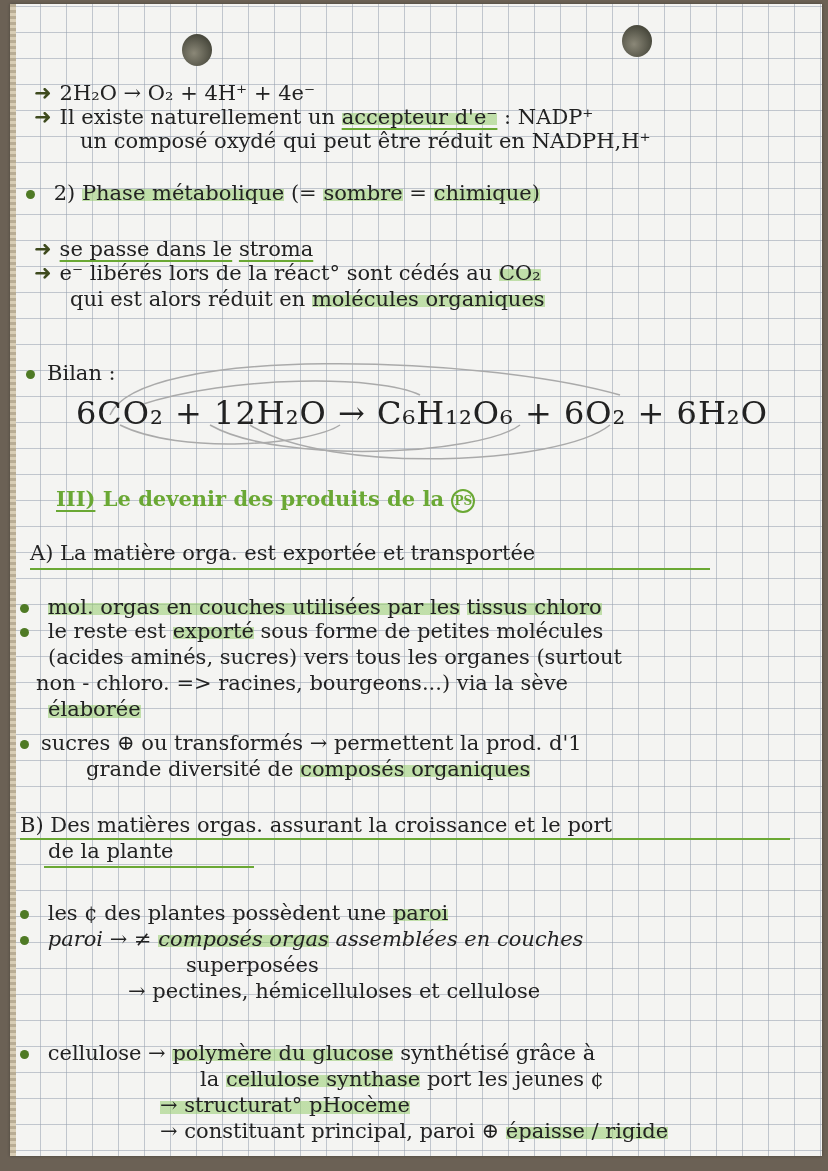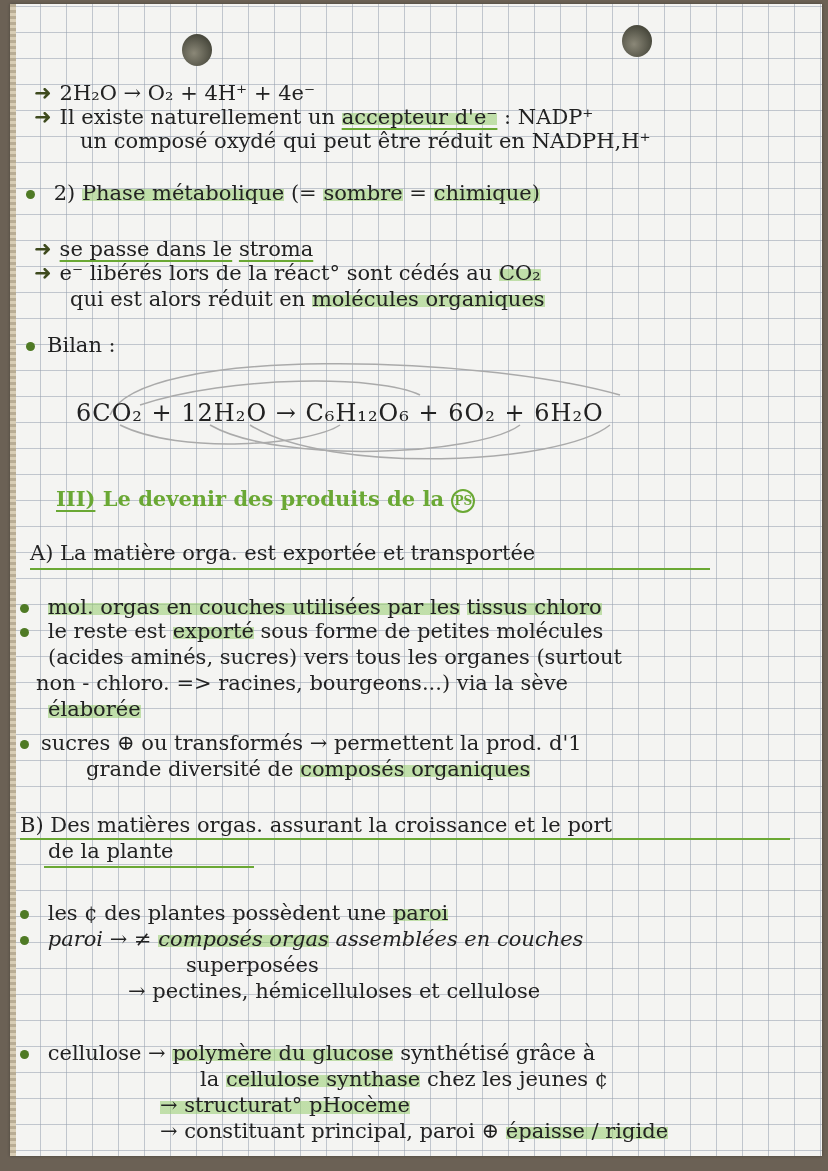--- a/index.html
+++ b/index.html
@@ -41,21 +41,21 @@
     display: inline-block; width: 9px; height: 9px; border-radius: 50%;
     background: #4f7a25; margin-right: 12px; vertical-align: middle;
   }
   .green-title { color: #6aa834; font-weight: bold; margin-left: 36px; }
   .circle {
     display: inline-block; border: 2px solid #6aa834; border-radius: 50%;
     font-size: 12px; width: 20px; height: 20px; line-height: 20px; text-align: center;
     color: #6aa834; vertical-align: middle;
   }
   .eq {
-    font-size: 24px; letter-spacing: 1px;
+    font-size: 32px; letter-spacing: 1px;
   }
   .sec-under {
     position: absolute; height: 2px; background: #6aa834;
   }
 </style>
 </head>
 <body>
 
 <div class="page"></div>
 <div class="binding"></div>
@@ -87,21 +87,21 @@
 </div>
 <div class="line" style="left:34px; top:260px;">
   <span class="arrow">➜</span><span>e⁻ libérés lors de la réact° sont cédés au</span>
   <span class="hl">CO₂</span>
 </div>
 <div class="line" style="left:70px; top:286px;">
   <span>qui est alors réduit en</span>
   <span class="hl">molécules organiques</span>
 </div>
 
-<div class="line" style="left:26px; top:332px;text-align:right;">
+<div class="line" style="left:26px; top:360px;text-align:right;">
   <span class="bullet"></span><span>Bilan :</span>
 </div>
 <svg style="position:absolute; left:80px; top:355px;" width="640" height="110">
   <path d="M30 60 C 60 -10, 400 0, 540 40" stroke="#aaa" fill="none" stroke-width="1.5"></path>
   <path d="M130 70 C 200 110, 400 100, 440 70" stroke="#aaa" fill="none" stroke-width="1.5"></path>
   <path d="M170 70 C 250 120, 480 110, 530 70" stroke="#aaa" fill="none" stroke-width="1.5"></path>
   <path d="M40 70 C 100 100, 230 90, 260 70" stroke="#aaa" fill="none" stroke-width="1.5"></path>
   <path d="M60 50 C 150 20, 300 20, 340 40" stroke="#aaa" fill="none" stroke-width="1.5"></path>
 </svg>
 <div class="line eq" style="left:76px; top:400px;">6CO₂ + 12H₂O → C₆H₁₂O₆ + 6O₂ + 6H₂O</div>
@@ -159,19 +159,19 @@
 <div class="line" style="left:20px; top:1040px;">
   <span class="bullet"></span>
   <span>cellulose</span>
   <span>→</span>
   <span class="hl">polymère du glucose</span>
   <span>synthétisé grâce à</span>
 </div>
 <div class="line" style="left:200px; top:1066px;">
   <span>la</span>
   <span class="hl">cellulose synthase</span>
-  <span>chez les jeunes ¢</span>
+  <span>port les jeunes ¢</span>
 </div>
 <div class="line hl" style="left:160px; top:1092px;">→ structurat° pHocème</div>
 <div class="line" style="left:160px; top:1118px;">
   <span>→ constituant principal, paroi ⊕</span>
   <span class="hl">épaisse / rigide</span>
 </div>
 
 </body></html>

